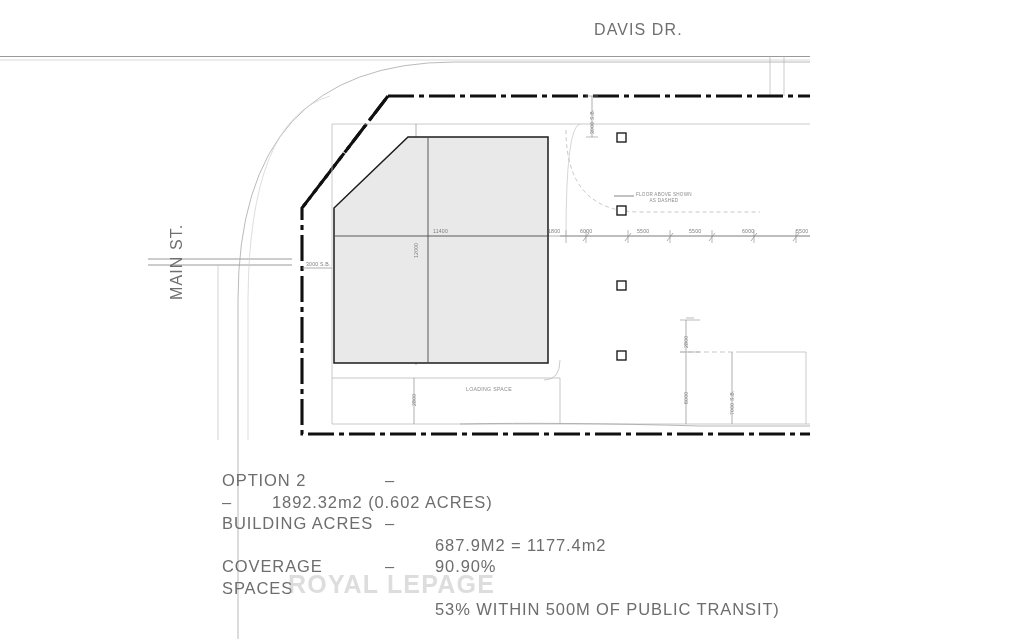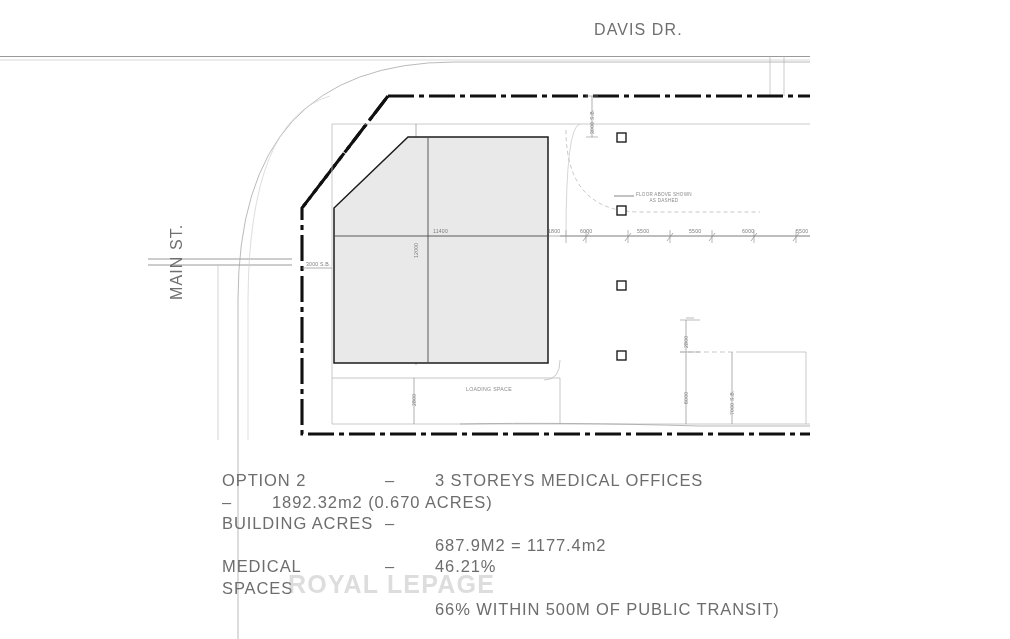--- a/index.html
+++ b/index.html
@@ -277,43 +277,42 @@
 
   <div class="dim-txt dim-v" style="left:683px; top:404px;">6000</div>
 
   <div class="dim-txt dim-v" style="left:411px; top:406px;">2800</div>
 
   <div class="legend">
 
     <div class="legend-row">
       <span class="legend-label">OPTION 2</span>
       <span class="legend-dash">–</span>
-      <span class="legend-value">3 STOREYS MEDICAL OFFICES</span>
     </div>
 
     <div class="legend-row">
       <span class="legend-dash">–</span>
-      <span class="legend-value">1892.32m2 (0.670 ACRES)</span>
+      <span class="legend-value">1892.32m2 (0.602 ACRES)</span>
     </div>
 
     <div class="legend-row">
       <span class="legend-label">BUILDING ACRES</span>
       <span class="legend-dash">–</span>
     </div>
     <div class="legend-cont">687.9M2 = 1177.4m2</div>
 
     <div class="legend-row">
-      <span class="legend-label">MEDICAL</span>
+      <span class="legend-label">COVERAGE</span>
       <span class="legend-dash">–</span>
-      <span class="legend-value">46.21%</span>
+      <span class="legend-value">90.90%</span>
     </div>
 
     <div class="legend-row">
       <span class="legend-label">SPACES</span>
       <span class="legend-dash"></span>
     </div>
-    <div class="legend-cont">66% WITHIN 500M OF PUBLIC TRANSIT)</div>
+    <div class="legend-cont">53% WITHIN 500M OF PUBLIC TRANSIT)</div>
 
   </div>
 
   <div class="watermark">ROYAL LEPAGE</div>
 
 </div>
 
 </body></html>

